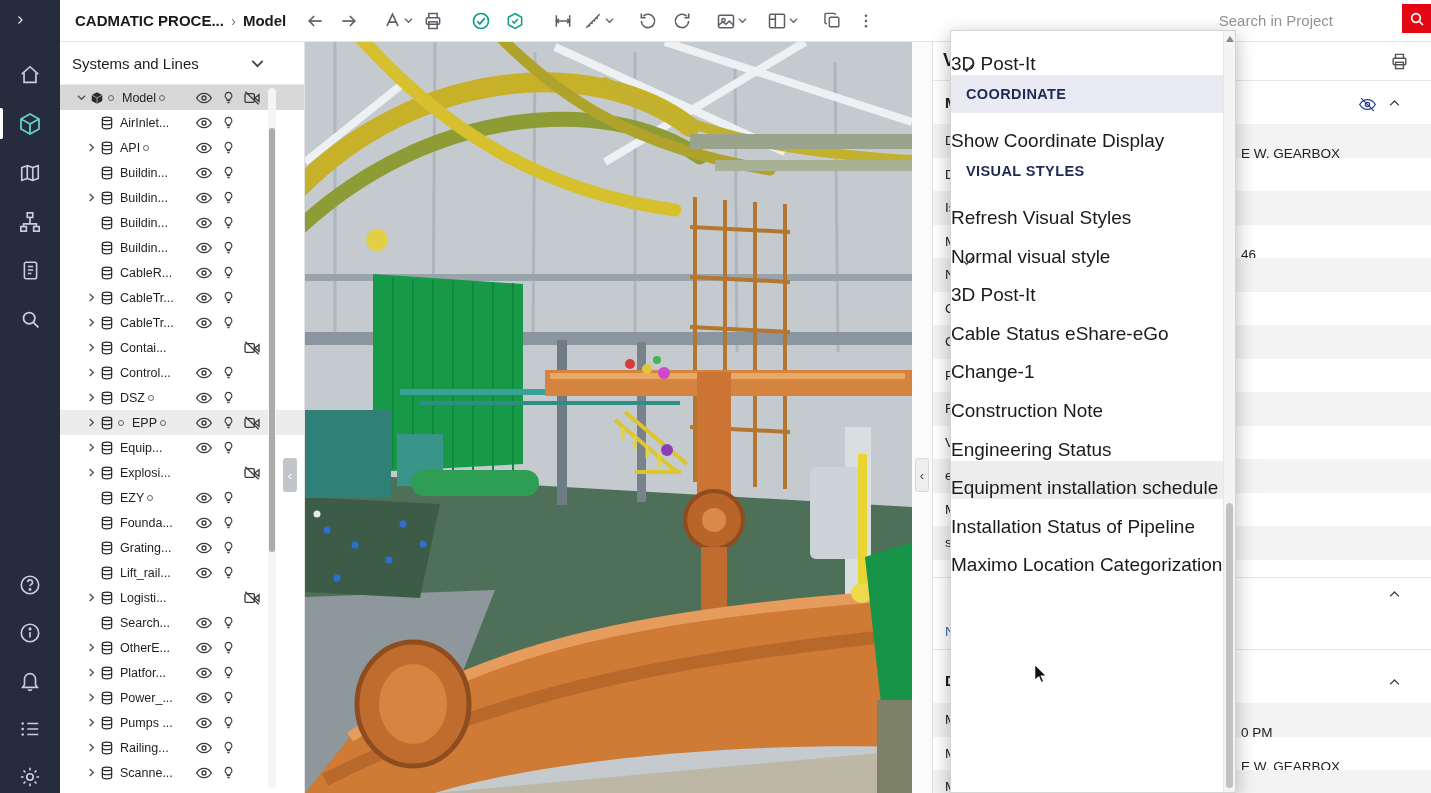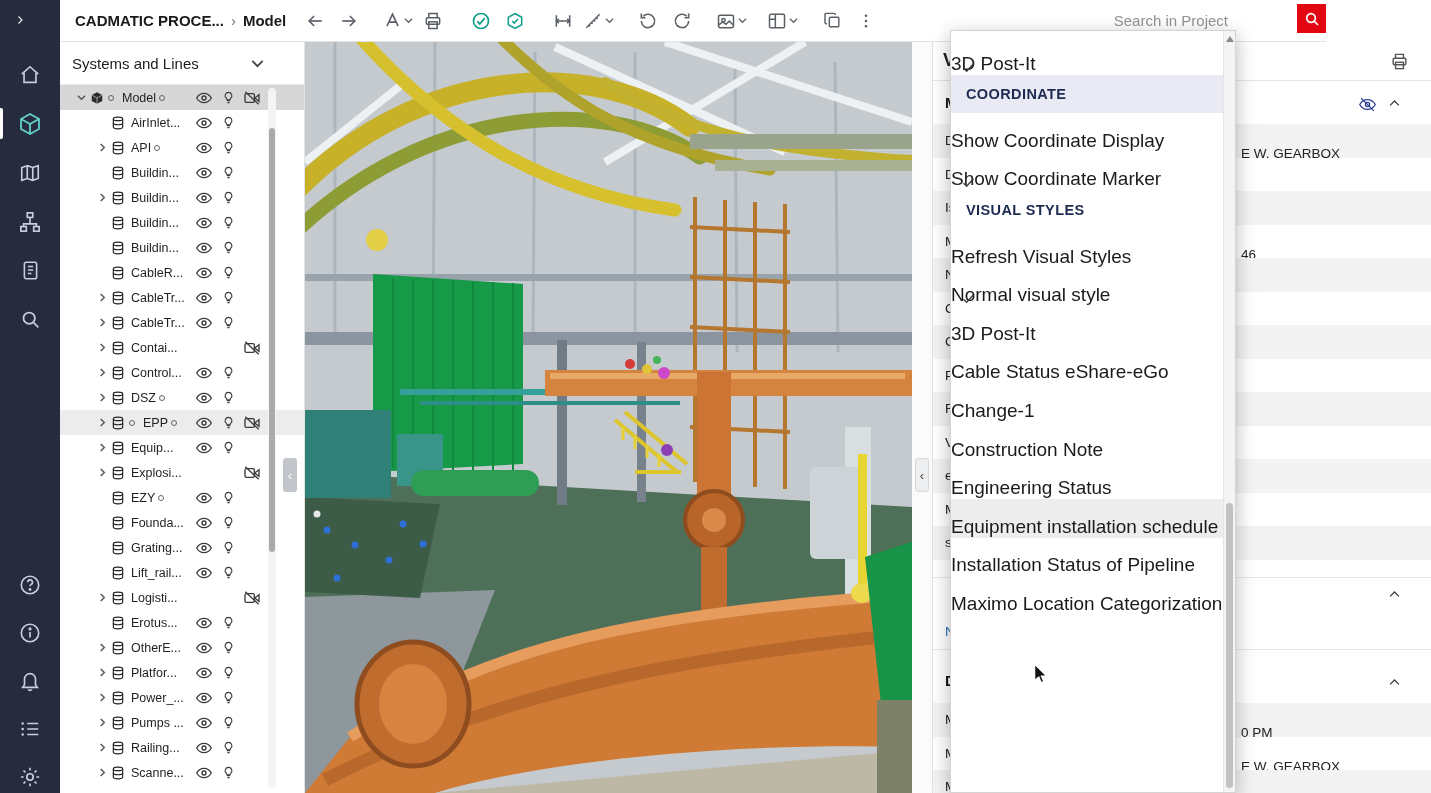--- a/index.html
+++ b/index.html
@@ -10,39 +10,39 @@
   .rail{position:absolute;left:0;top:0;width:60px;height:793px;background:#262b3e;z-index:6;display:flex;flex-direction:column}
   .rail-item{height:49px;display:flex;align-items:center;justify-content:center;color:#c9cedd;position:relative;cursor:pointer}
   .rail-item.small{height:28px;justify-content:flex-start;padding-left:14px;margin-top:6px;color:#e8eaf2}
   .rail-item.first-big{margin-top:16px}
   .rail-item.active{color:#63d0ca}
   .rail-item.active::before{content:"";position:absolute;left:0;top:9px;bottom:9px;width:3px;background:#fff;border-radius:0 2px 2px 0}
   .rail-bottom{margin-top:auto;transform:translateY(8px)}
   .rail-bottom .rail-item{height:48px}
 
   
-  .topbar{position:absolute;left:60px;top:0;width:1266px;height:42px;background:#fff;border-bottom:1px solid #e4e4e4;display:flex;align-items:center;z-index:4}
+  .topbar{position:absolute;left:60px;top:0;width:1371px;height:42px;background:#fff;border-bottom:1px solid #e4e4e4;display:flex;align-items:center;z-index:4}
   .crumbs{display:flex;align-items:center;margin-left:15px;white-space:nowrap}
   .crumb{font-weight:700;font-size:15px;color:#1a1a1a;cursor:pointer}
   .crumb-sep{color:#777;margin:0 7px;font-size:15px}
   .tbar-icons{display:flex;align-items:center;margin-left:12px}
   .ticon{min-width:28px;height:30px;display:flex;align-items:center;justify-content:center;color:#5a5f66;margin:0 3px;border-radius:4px;cursor:pointer}
   .ticon.gap{margin-left:17px}
   .ticon .caret{margin-left:2px;display:flex}
   .tspacer{flex:1}
   .search-area{color:#8f9296;font-size:15px;margin-right:98px;cursor:pointer;white-space:nowrap}
   .search-btn{position:absolute;right:0;top:4px;width:29px;height:29px;display:flex;align-items:center;justify-content:center;cursor:pointer}
 
   
   .tree-panel{position:absolute;left:60px;top:42px;width:245px;height:751px;background:#fff;border-right:1px solid #e3e3e3;z-index:3;overflow:hidden}
   .tree-head{height:43px;display:flex;align-items:center;padding:0 12px;border-bottom:1px solid #ececec}
   .tree-title{font-size:15px;color:#1d1d1d;flex:1}
   .tree-head-caret{margin-right:28px;display:flex;cursor:pointer}
   .tree-list{position:absolute;left:0;right:0;top:43px}
-  .tree-row{display:flex;align-items:center;height:25px;padding-left:35px;padding-right:40px;cursor:pointer}
+  .tree-row{display:flex;align-items:center;height:25px;padding-left:24px;padding-right:40px;cursor:pointer}
   .tree-row.root{padding-left:14px}
   .tree-row.selected{background:#d7d7d7}
   .tree-row.hl{background:#ececec}
   .tw{width:14px;display:flex;justify-content:center}
   .ticn{width:17px;display:flex;justify-content:center}
   .tlabel{font-size:12.5px;color:#1f1f1f;margin-left:5px;white-space:nowrap;overflow:hidden;max-width:78px}
   .dot{width:6px;height:6px;border:1.2px solid #666;border-radius:50%;margin:0 3px;flex:none}
   .flex1{flex:1}
   .slot{width:24px;display:flex;justify-content:center;align-items:center}
   .slot span{display:flex;cursor:pointer}
@@ -1002,21 +1002,21 @@
       </div>
       <div class="tree-row">
         <span class="tw"></span>
         <span class="ticn">
           <svg width="14" height="14" viewBox="0 0 24 24" fill="none" stroke="#222" stroke-width="2">
             <ellipse cx="12" cy="5" rx="8" ry="3"></ellipse>
             <path d="M4 5v14c0 1.7 3.6 3 8 3s8-1.3 8-3V5"></path>
             <path d="M4 12c0 1.7 3.6 3 8 3s8-1.3 8-3"></path>
           </svg>
         </span>
-        <span class="tlabel">Erotus...</span>
+        <span class="tlabel">Search...</span>
         <span class="flex1"></span>
         <span class="slot">
           <span>
             <svg width="16" height="16" viewBox="0 0 24 24" fill="none" stroke="#3a3a3a" stroke-width="2">
               <path d="M1 12s4-7 11-7 11 7 11 7-4 7-11 7S1 12 1 12z"></path>
               <circle cx="12" cy="12" r="3"></circle>
             </svg>
           </span>
         </span>
         <span class="slot">
@@ -1454,28 +1454,20 @@
           </svg>
         </span>
         <span>3D Post-It</span>
       </div>
       <div class="menu-header highlighted" style="background: rgb(233, 234, 243);">
         <span>COORDINATE</span>
       </div>
       <div class="menu-item">
         <span>Show Coordinate Display</span>
       </div>
-      <div class="menu-item">
-        <span class="check">
-          <svg width="15" height="15" viewBox="0 0 24 24" fill="none" stroke="#3c3c3c" stroke-width="2.2">
-            <path d="M4 13l5 5L20 6"></path>
-          </svg>
-        </span>
-        <span>Show Coordinate Marker</span>
-      </div>
       <div class="menu-header">
         <span>VISUAL STYLES</span>
       </div>
       <div class="menu-item">
         <span>Refresh Visual Styles</span>
       </div>
       <div class="menu-item">
         <span class="check">
           <svg width="15" height="15" viewBox="0 0 24 24" fill="none" stroke="#3c3c3c" stroke-width="2.2">
             <path d="M4 13l5 5L20 6"></path>

